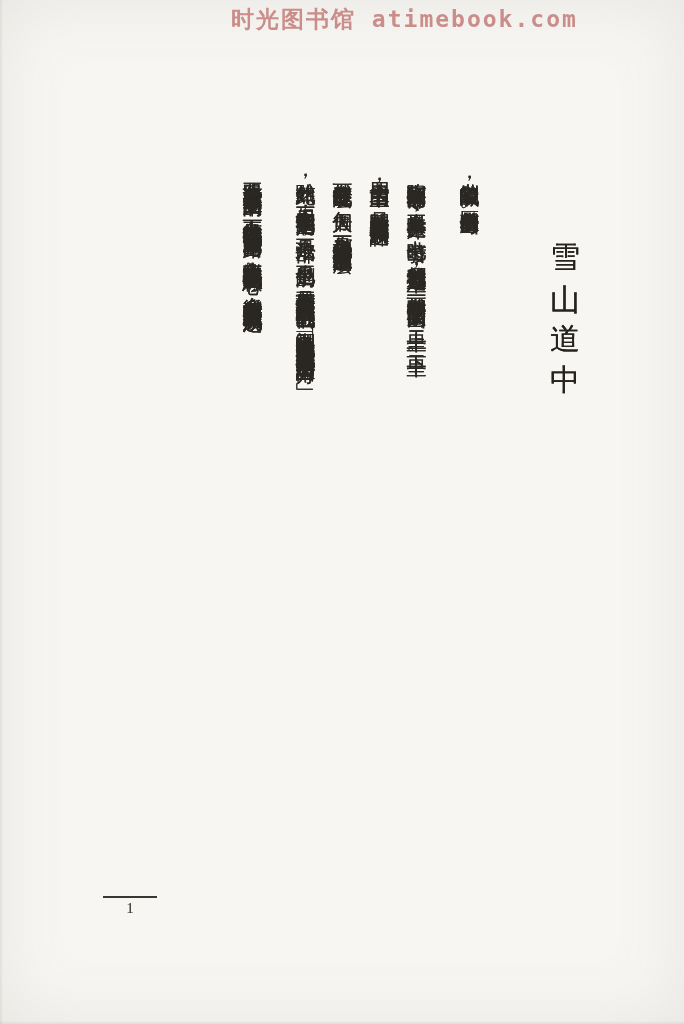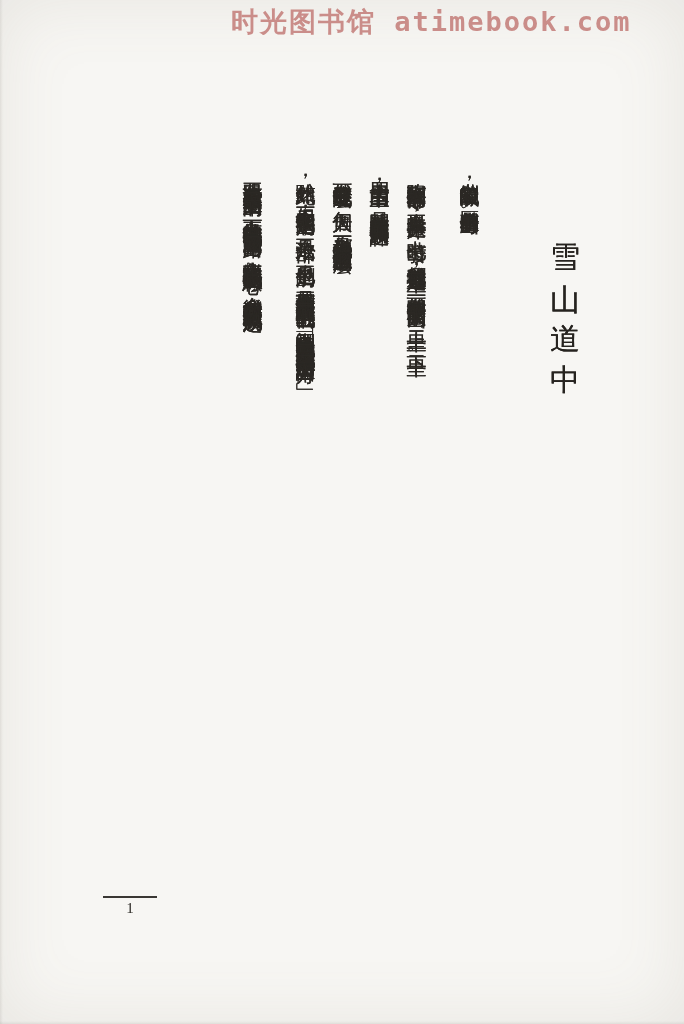--- a/index.html
+++ b/index.html
@@ -14,21 +14,21 @@
     width: 684px; height: 1024px;
     background: #f7f6f3;
     box-shadow: inset 0 0 70px rgba(120,115,100,0.12);
     overflow: hidden;
   }
   .watermark {
     position: absolute;
     left: 231px; top: 4px;
     font-family: "DejaVu Sans Mono", "DejaVu Sans", monospace;
     font-weight: bold;
-    font-size: 27px;
+    font-size: 23px;
     letter-spacing: 2px;
     white-space: nowrap;
     opacity: 0.9;
     user-select: none;
   }
   .title-col {
     position: absolute;
     left: 544px; top: 220px;
     height: 520px;
     writing-mode: vertical-rl;

